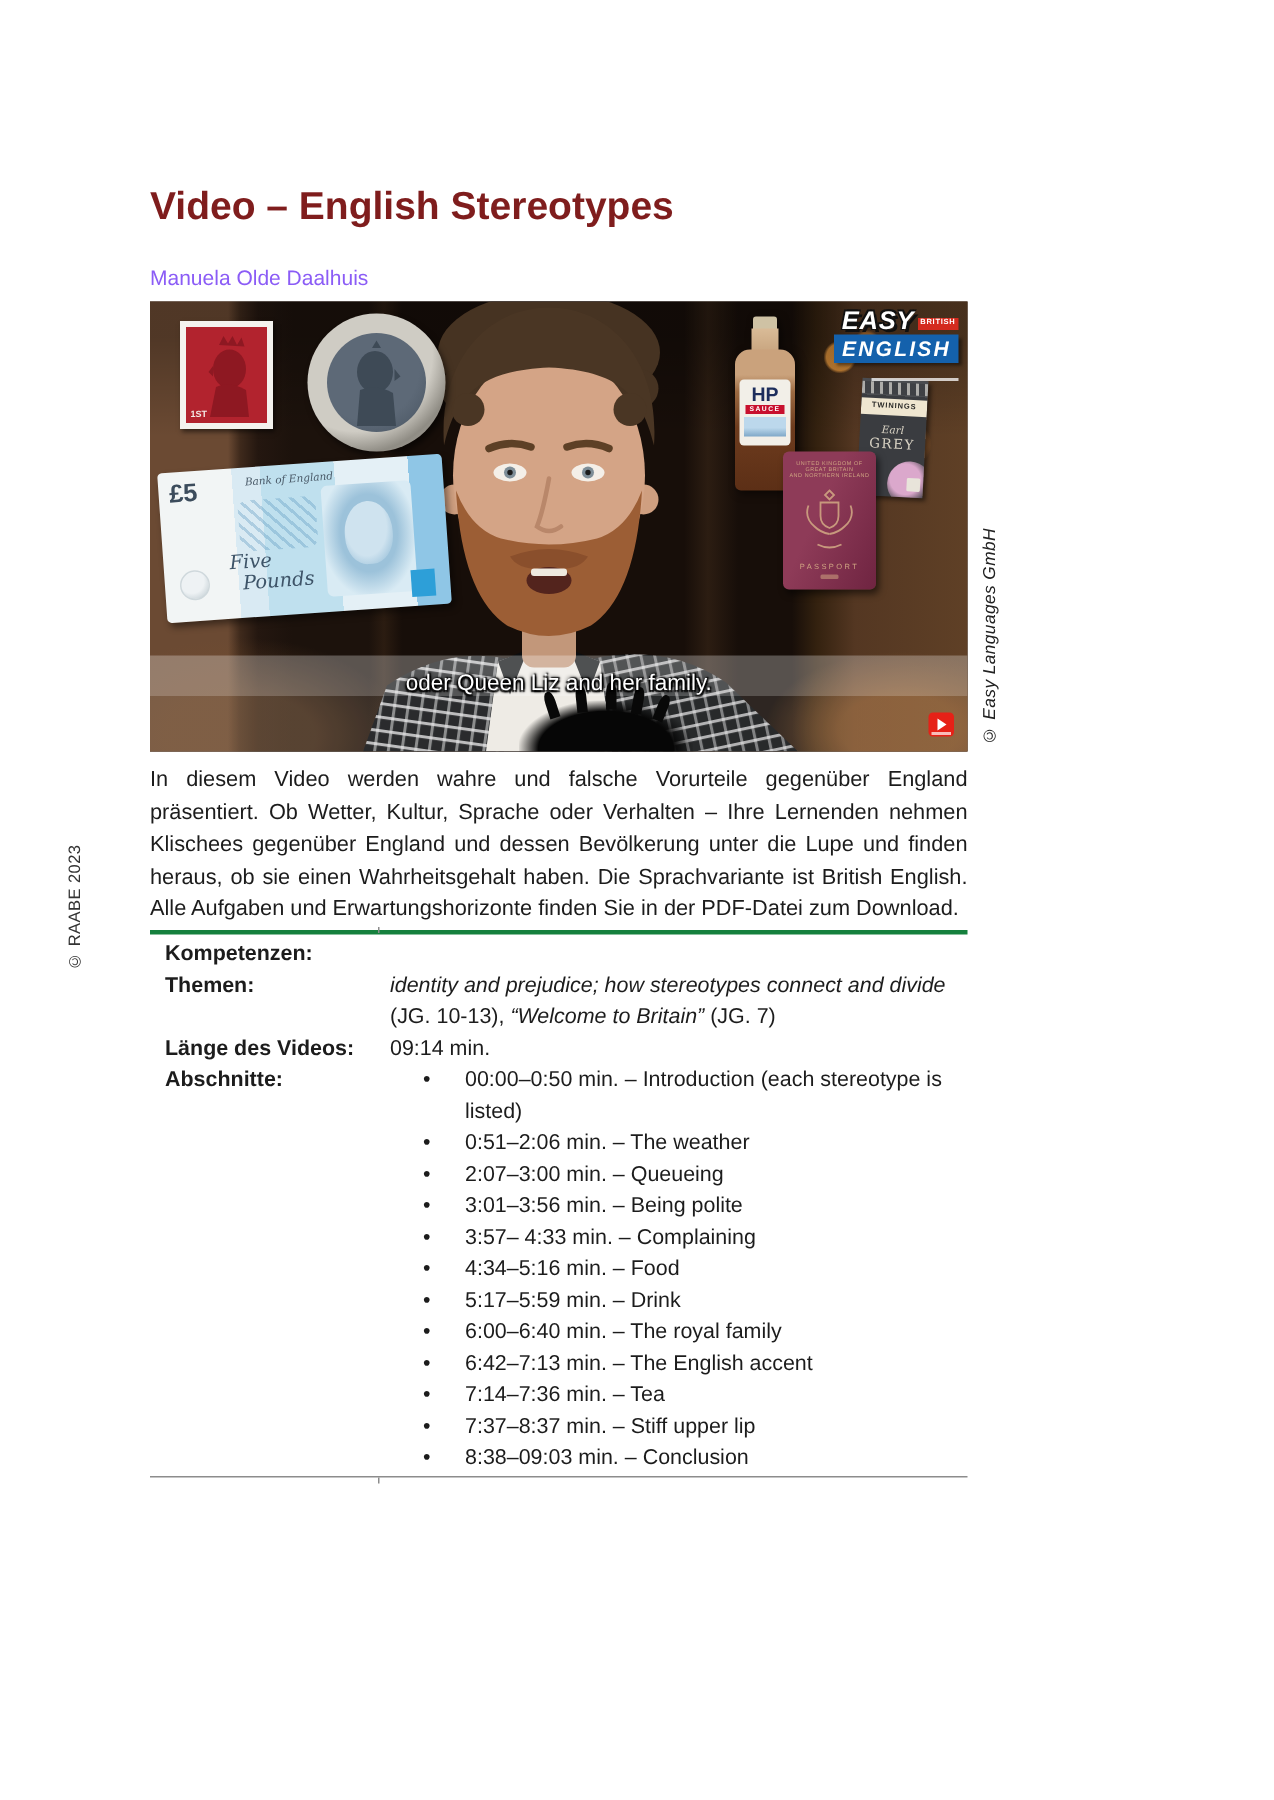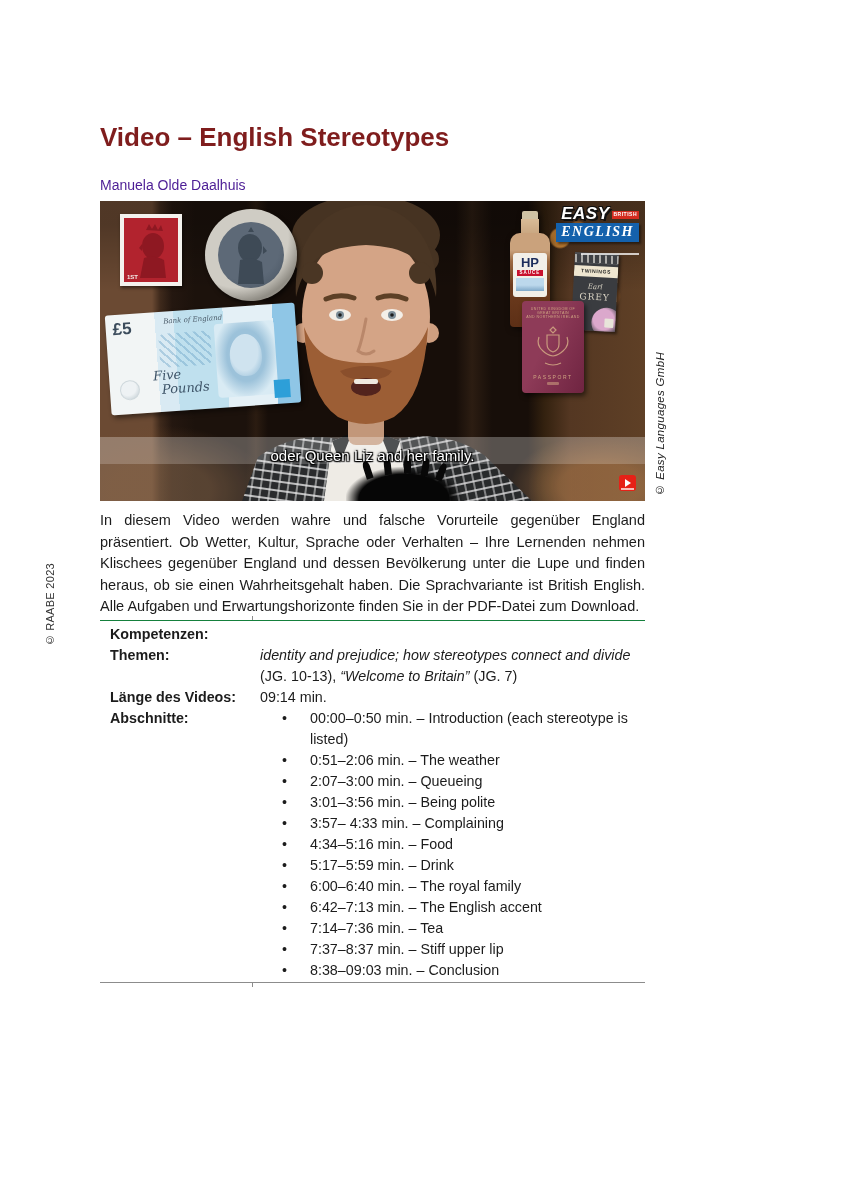--- a/index.html
+++ b/index.html
@@ -11,21 +11,21 @@
   .side-text {
     position:absolute; writing-mode:vertical-rl; transform:rotate(180deg);
     font-size:11px; color:#333; letter-spacing:.3px; white-space:nowrap;
   }
   .side-left  { left:44px;  top:563px; }
   .side-right { left:654px; top:352px; font-style:italic; font-size:11.5px; color:#222; }
 
   .content { position:absolute; left:100px; top:0; width:545px; }
 
   h1.title { margin-top:122px; font-size:26px; font-weight:700; color:#7f1d1d; letter-spacing:0; }
-  .author  { margin-top:24px; font-size:14px; color:#4c1d95; }
+  .author  { margin-top:24px; font-size:14px; color:#8b5cf6; }
 
   
   .video {
     position:relative; margin-top:8px; width:545px; height:300px; overflow:hidden;
     background-color:#1a110b;
     background-image:
       radial-gradient(circle at 460px 37px, rgba(232,152,60,.85) 0 9px, rgba(232,152,60,0) 11px),
       radial-gradient(circle at 478px 28px, rgba(225,140,55,.6) 0 7px, rgba(225,140,55,0) 9px),
       radial-gradient(circle at 505px 95px, rgba(200,120,50,.35) 0 13px, rgba(200,120,50,0) 16px),
       radial-gradient(ellipse at 500px 285px, rgba(160,100,45,.55) 0 40px, rgba(160,100,45,0) 90px),
@@ -83,21 +83,21 @@
     font-family:"DejaVu Serif", serif; color:#3e5468; }
   .fiver .fv-pounds { position:absolute; left:52px; top:70px; font-size:13px; font-style:italic;
     font-family:"DejaVu Serif", serif; color:#3e5468; }
   .fiver .fv-foil { position:absolute; left:10px; top:66px; width:20px; height:20px; border-radius:50%;
     background:radial-gradient(circle at 40% 35%, #eef2f4 0 50%, #b9c6cc); border:1px solid #cfd8dc; }
   .fiver .fv-corner { position:absolute; right:10px; bottom:6px; width:16px; height:18px; background:#2d9fd8; }
   .fiver .fv-pattern { position:absolute; left:52px; top:22px; width:52px; height:34px;
     background:repeating-linear-gradient(45deg, rgba(90,150,190,.35) 0 2px, rgba(255,255,255,0) 2px 6px); border-radius:6px; }
 
   
-  .hp { position:absolute; left:410px; top:10px; width:58px; height:116px; filter:drop-shadow(2px 2px 3px rgba(0,0,0,.5)); }
+  .hp { position:absolute; left:390px; top:10px; width:58px; height:116px; filter:drop-shadow(2px 2px 3px rgba(0,0,0,.5)); }
   .hp .hp-cap  { position:absolute; left:12px; top:0; width:16px; height:9px; background:#cfc2a4; border-radius:2px 2px 0 0; }
   .hp .hp-neck { position:absolute; left:11px; top:8px; width:18px; height:18px;
     background:linear-gradient(180deg,#d9bb97,#c6a27c); }
   .hp .hp-body { position:absolute; left:0; top:22px; width:40px; height:94px; border-radius:10px 10px 4px 4px;
     background:linear-gradient(180deg, #caa27c 0 18%, #9c6a42 30%, #6e3c1e 55%, #5c2f16 100%); }
   .hp .hp-label { position:absolute; left:3px; top:42px; width:34px; height:44px; background:#f2efe8;
     border-radius:3px; text-align:center; overflow:hidden; }
   .hp .hp-hp { font-size:13px; font-weight:800; color:#1d2d5c; line-height:15px; margin-top:2px; }
   .hp .hp-sauce { display:block; margin:0 auto; width:26px; background:#c8102e; color:#fff;
     font-size:4.5px; font-weight:700; letter-spacing:1px; line-height:6px; }
@@ -133,39 +133,39 @@
 
   
   .logo { position:absolute; top:4px; right:6px; text-align:right; line-height:1; }
   .logo-easy { font-size:17px; font-weight:800; font-style:italic; color:#fff; letter-spacing:.5px;
     text-shadow:2px 2px 0 #101010, -1px -1px 0 #101010, 1px -1px 0 #101010, -1px 1px 0 #101010; }
   .logo-brit { display:inline-block; background:#d42b1e; color:#fff; font-style:normal; font-size:5px;
     font-weight:700; letter-spacing:.5px; padding:1.5px 2px; margin-left:2px; vertical-align:3px;
     text-shadow:none; }
   .logo-english { display:inline-block; background:#1461ac; color:#fff; font-weight:800; font-size:14px;
     letter-spacing:1.5px; padding:2px 5px 3px; margin-top:1px; box-shadow:2px 2px 2px rgba(0,0,0,.45);
-    font-style:italic;font-family:Liberation Serif, serif; }
+    font-style:italic; }
   .logo-tag { display:inline-block; width:58px; height:2px; background:rgba(255,255,255,.75); margin-top:2px; }
 
   
   .subtitle { position:absolute; left:0; bottom:37px; width:100%; text-align:center;
     color:#fff; font-size:15px;
     text-shadow:0 0 3px #000, 1px 1px 1px #000, -1px 1px 1px #000, 1px -1px 1px #000; }
 
   
   .yt { position:absolute; right:9px; bottom:10px; width:17px; height:16px; background:#e62117;
     border-radius:3px; }
   .yt-tri { position:absolute; left:6px; top:4px; width:0; height:0;
     border-left:6px solid #fff; border-top:4px solid transparent; border-bottom:4px solid transparent; }
   .yt-bar { position:absolute; left:2px; bottom:1.5px; width:13px; height:1.5px; background:rgba(255,255,255,.7); }
 
   
   .intro { margin-top:9px; font-size:14.5px; line-height:21.6px; text-align:justify; color:#1c1c1c; }
 
-  .info-table { position:relative; margin-top:2px; border-top:1px solid #15803d; border-bottom:1px solid #8c8c8c;
+  .info-table { position:relative; margin-top:2px; border-top:3px solid #15803d; border-bottom:1px solid #8c8c8c;
     padding:3px 0 1px; font-size:14.3px; line-height:21px; }
   .tick { position:absolute; left:152px; width:1px; height:4px; background:#8c8c8c; }
   .tick-top { top:-5px; }
   .tick-bottom { bottom:-5px; }
   .row { display:grid; grid-template-columns:160px 1fr; }
   .row .label { font-weight:700; padding-left:10px; }
   .row .value { color:#1c1c1c; }
   ul.bullets { list-style:none; }
   ul.bullets li { position:relative; padding-left:50px; }
   ul.bullets .dot { position:absolute; left:22px; top:0; }

